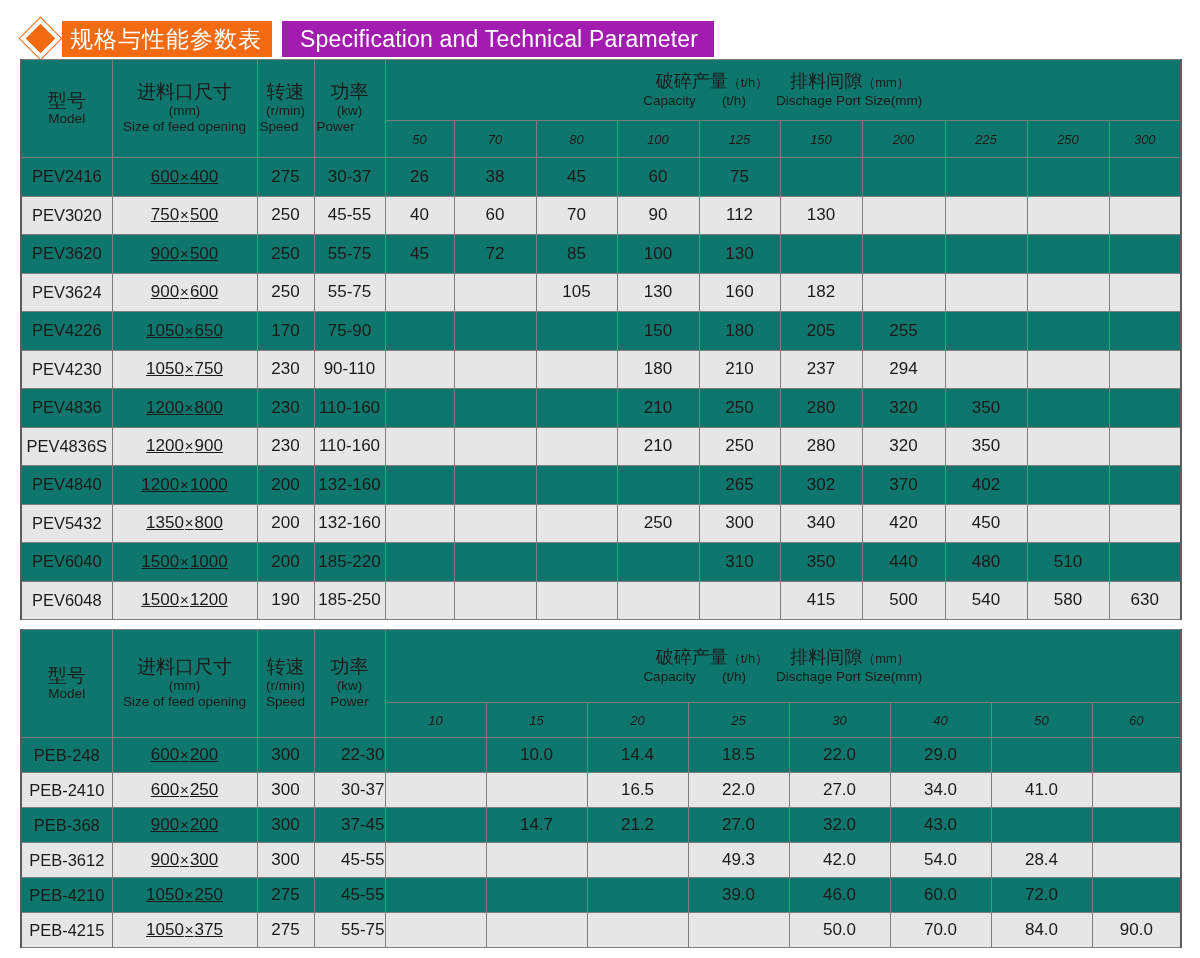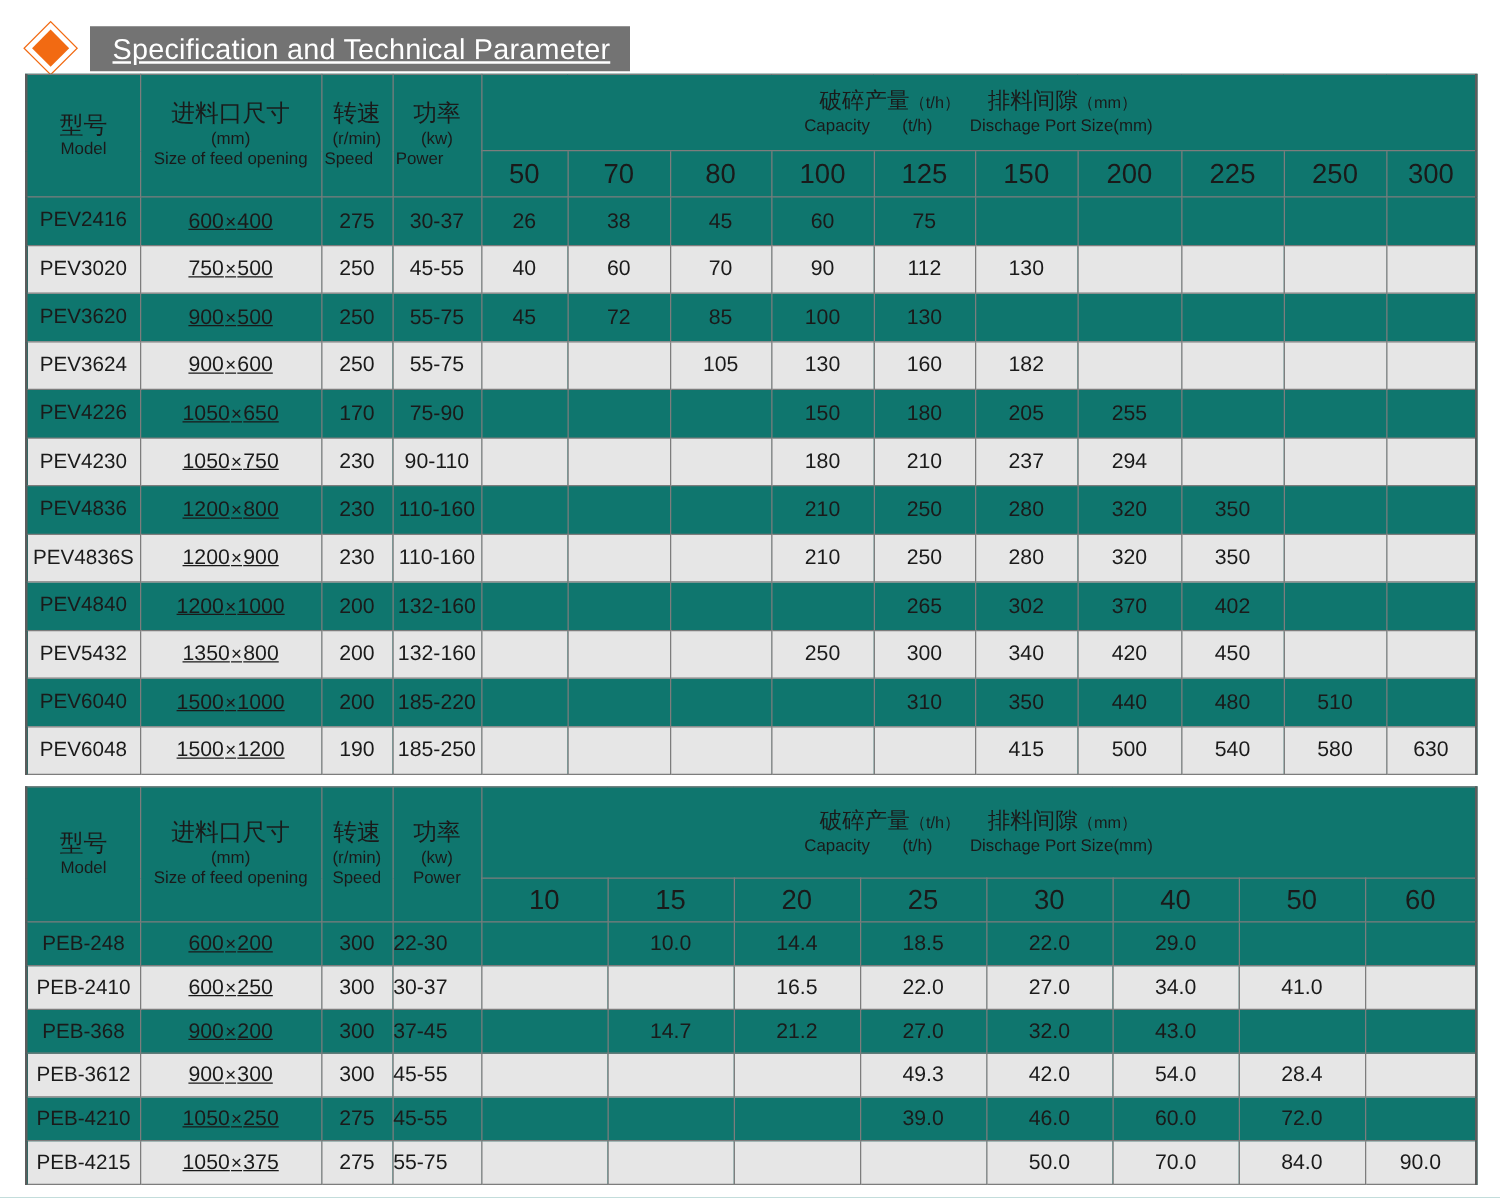--- a/index.html
+++ b/index.html
@@ -64,28 +64,27 @@
     padding: 0 10px 0 8px;
     letter-spacing: 1px;
     white-space: nowrap;
     font-family: "DejaVu Sans", "Liberation Sans", sans-serif;
   }
   .banner-gap {
     width: 10px;
     background: transparent;
   }
   .banner-en {
-    background: #737373;
+    background: #a21caf;
     color: #ffffff;
     font-size: 23px;
     line-height: 36px;
     padding: 0 16px 0 18px;
     white-space: nowrap;
     letter-spacing: 0.2px;
-    text-decoration: underline;
   }
 
   
   table.spec {
     position: absolute;
     border-collapse: collapse;
     table-layout: fixed;
     background: #0f766e;
   }
   table.spec td, table.spec th {
@@ -126,49 +125,50 @@
   .grp-line1 .sm { font-size: 13px; font-family: "Liberation Sans", sans-serif; }
   .grp-line2 {
     font-size: 13.5px;
     line-height: 1.3;
     display: block;
   }
   .grp-sp { display: inline-block; width: 22px; }
   .grp-sp2 { display: inline-block; width: 26px; }
   .grp-sp3 { display: inline-block; width: 30px; }
 
-  .subhdr { font-size: 22px; height: 36px; }
+  .subhdr { font-size: 13px; height: 36px; font-style: italic; }
 
   .row-cell { font-size: 17px; height: 37.5px; }
   .alt td { background: #e6e6e6; }
 
   .c-model { text-align: center; font-size: 16.5px; }
   .c-feed  { text-align: center; font-size: 17px; text-decoration: underline; }
   .c-speed { text-align: right; padding-right: 8px; }
   .c-power { text-align: left;  padding-left: 7px; }
 
   .times { font-size: 15px; padding: 0 1px; }
 
   
   table.spec2 .row-cell { height: 34px; }
   table.spec2 .subhdr { height: 34px; }
   table.spec2 .c-model { font-size: 16.5px; }
-  table.spec2 .c-power { text-align: left; padding-left: 0; }
+  table.spec2 .c-power { text-align: right; padding-left: 0; }
   table.spec2 .c-speed { text-align: center; padding-right: 0; }
 </style>
 </head>
 <body>
 
 <div class="page">
 
   <div class="banner">
     <div class="diamond-wrap">
       <div class="diamond-outer"></div>
       <div class="diamond-inner"></div>
     </div>
+    <div class="banner-cn">规格与性能参数表</div>
     <div class="banner-gap"></div>
     <div class="banner-en">Specification and Technical Parameter</div>
   </div>
 
   <table class="spec spec1" id="t1" style="left:20px; top:59px; width:1160px;">
     <colgroup>
       <col style="width:91px">
         <col style="width:145px">
         <col style="width:57px">
         <col style="width:71px">

